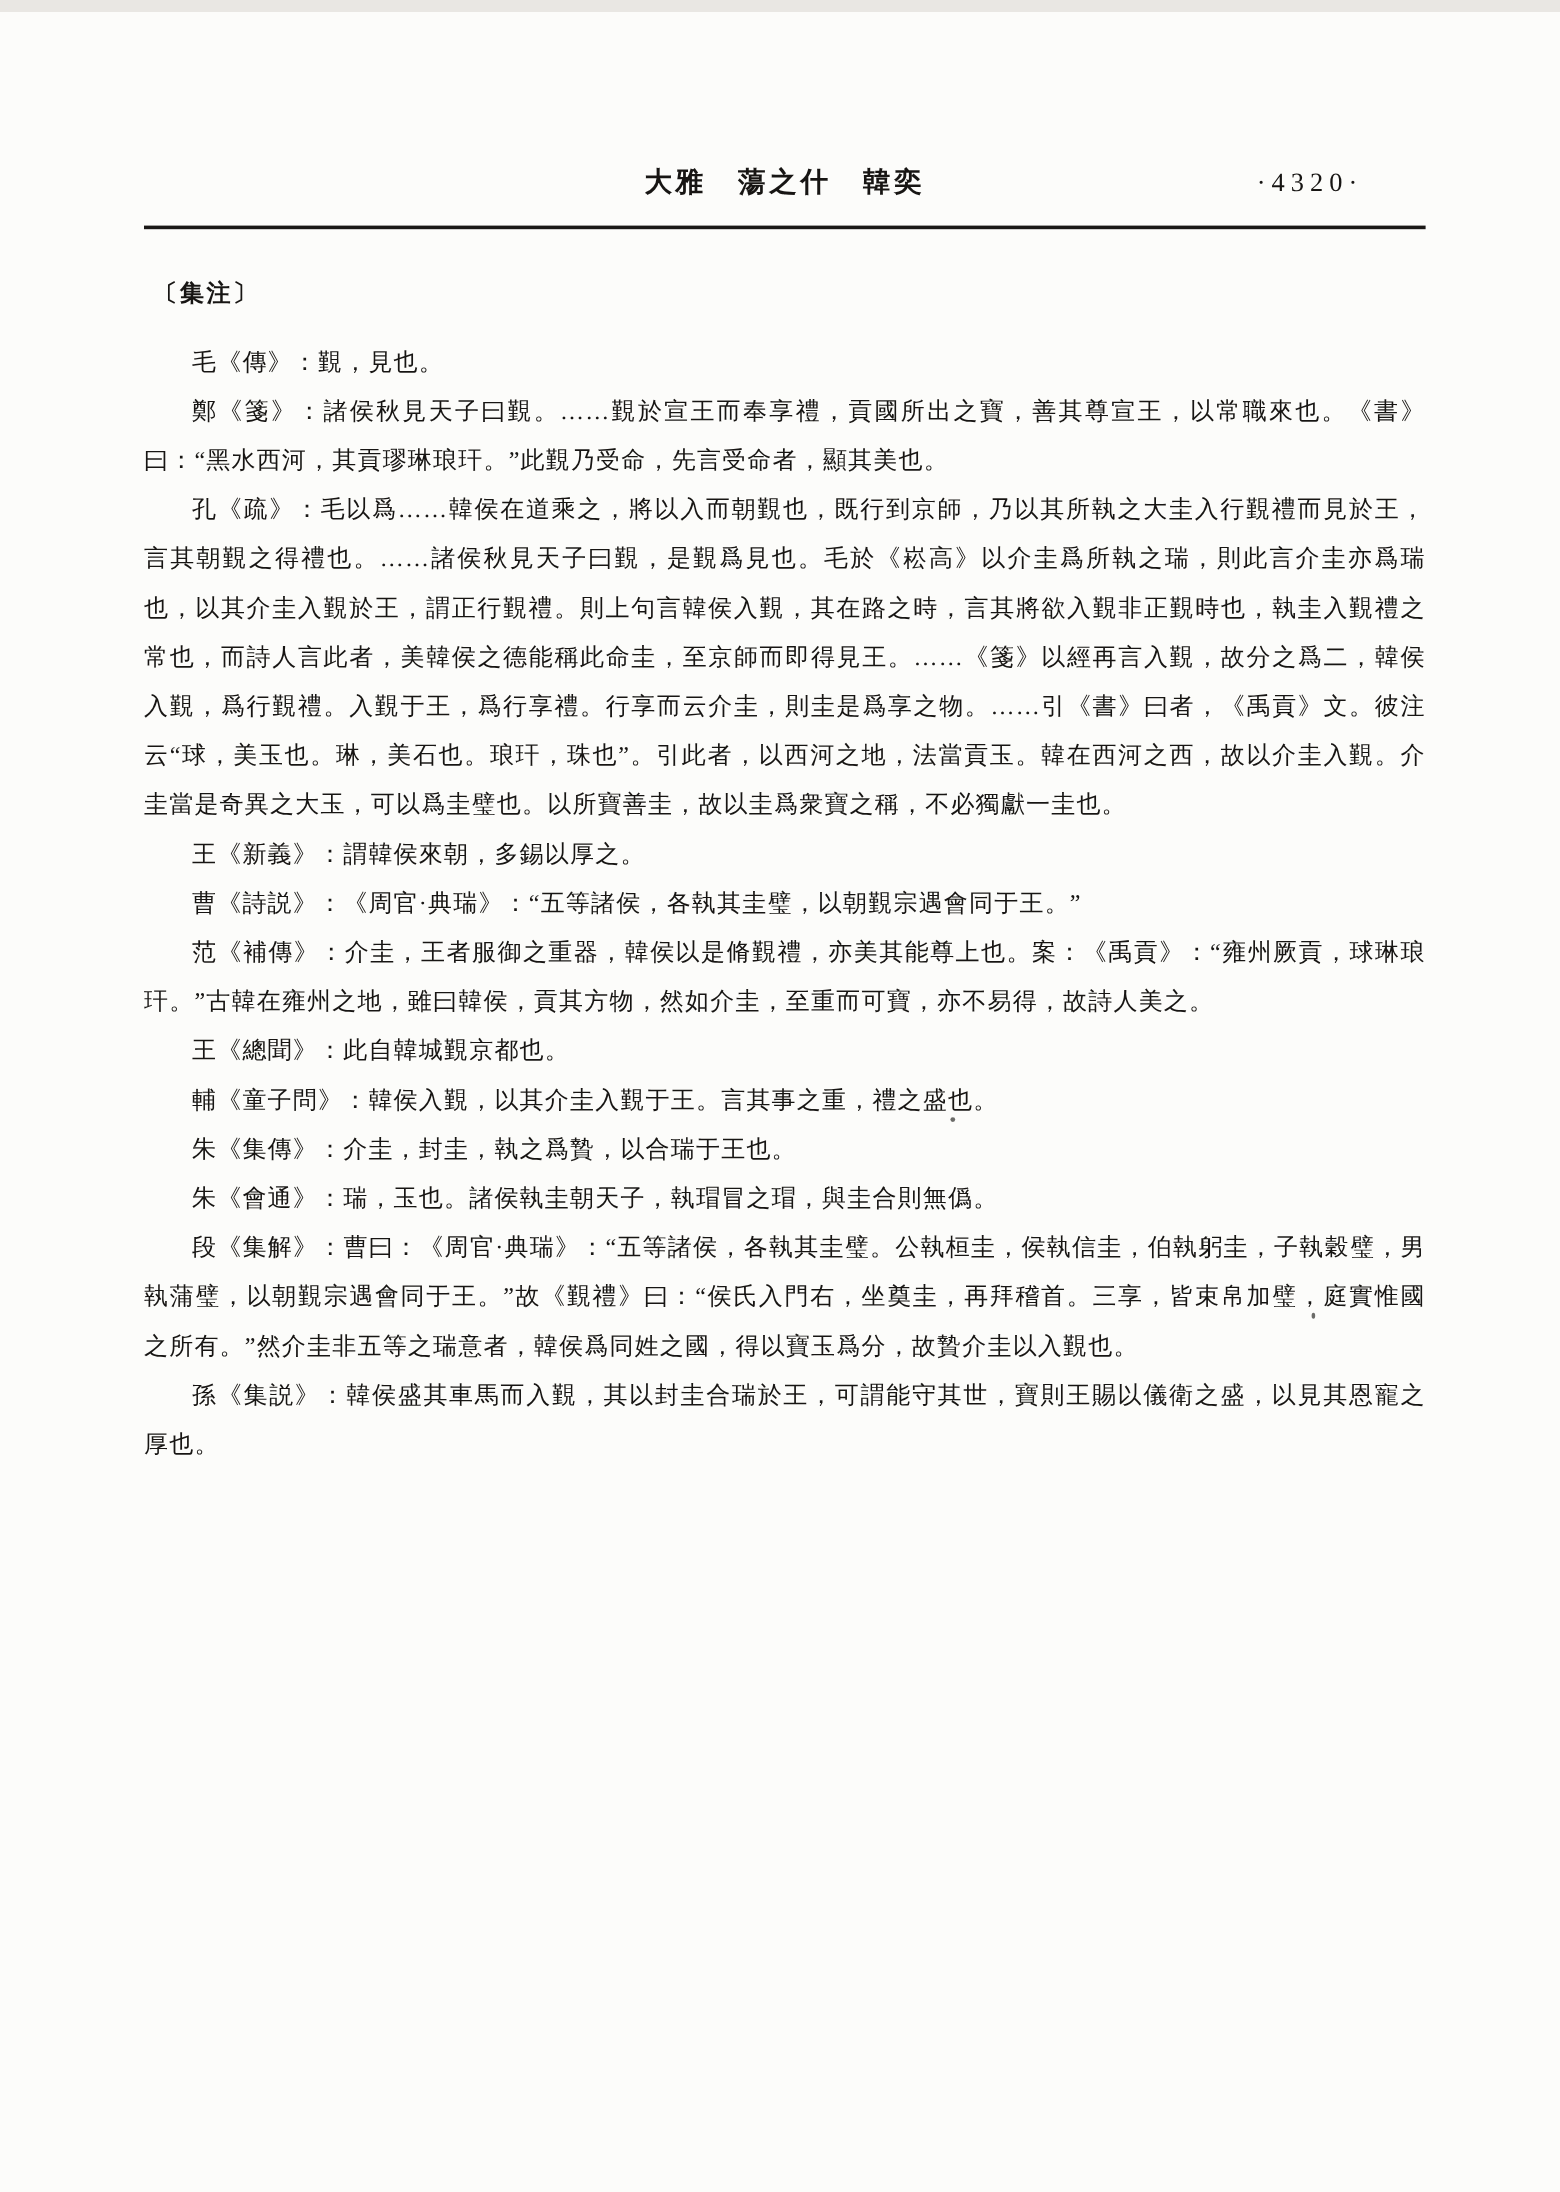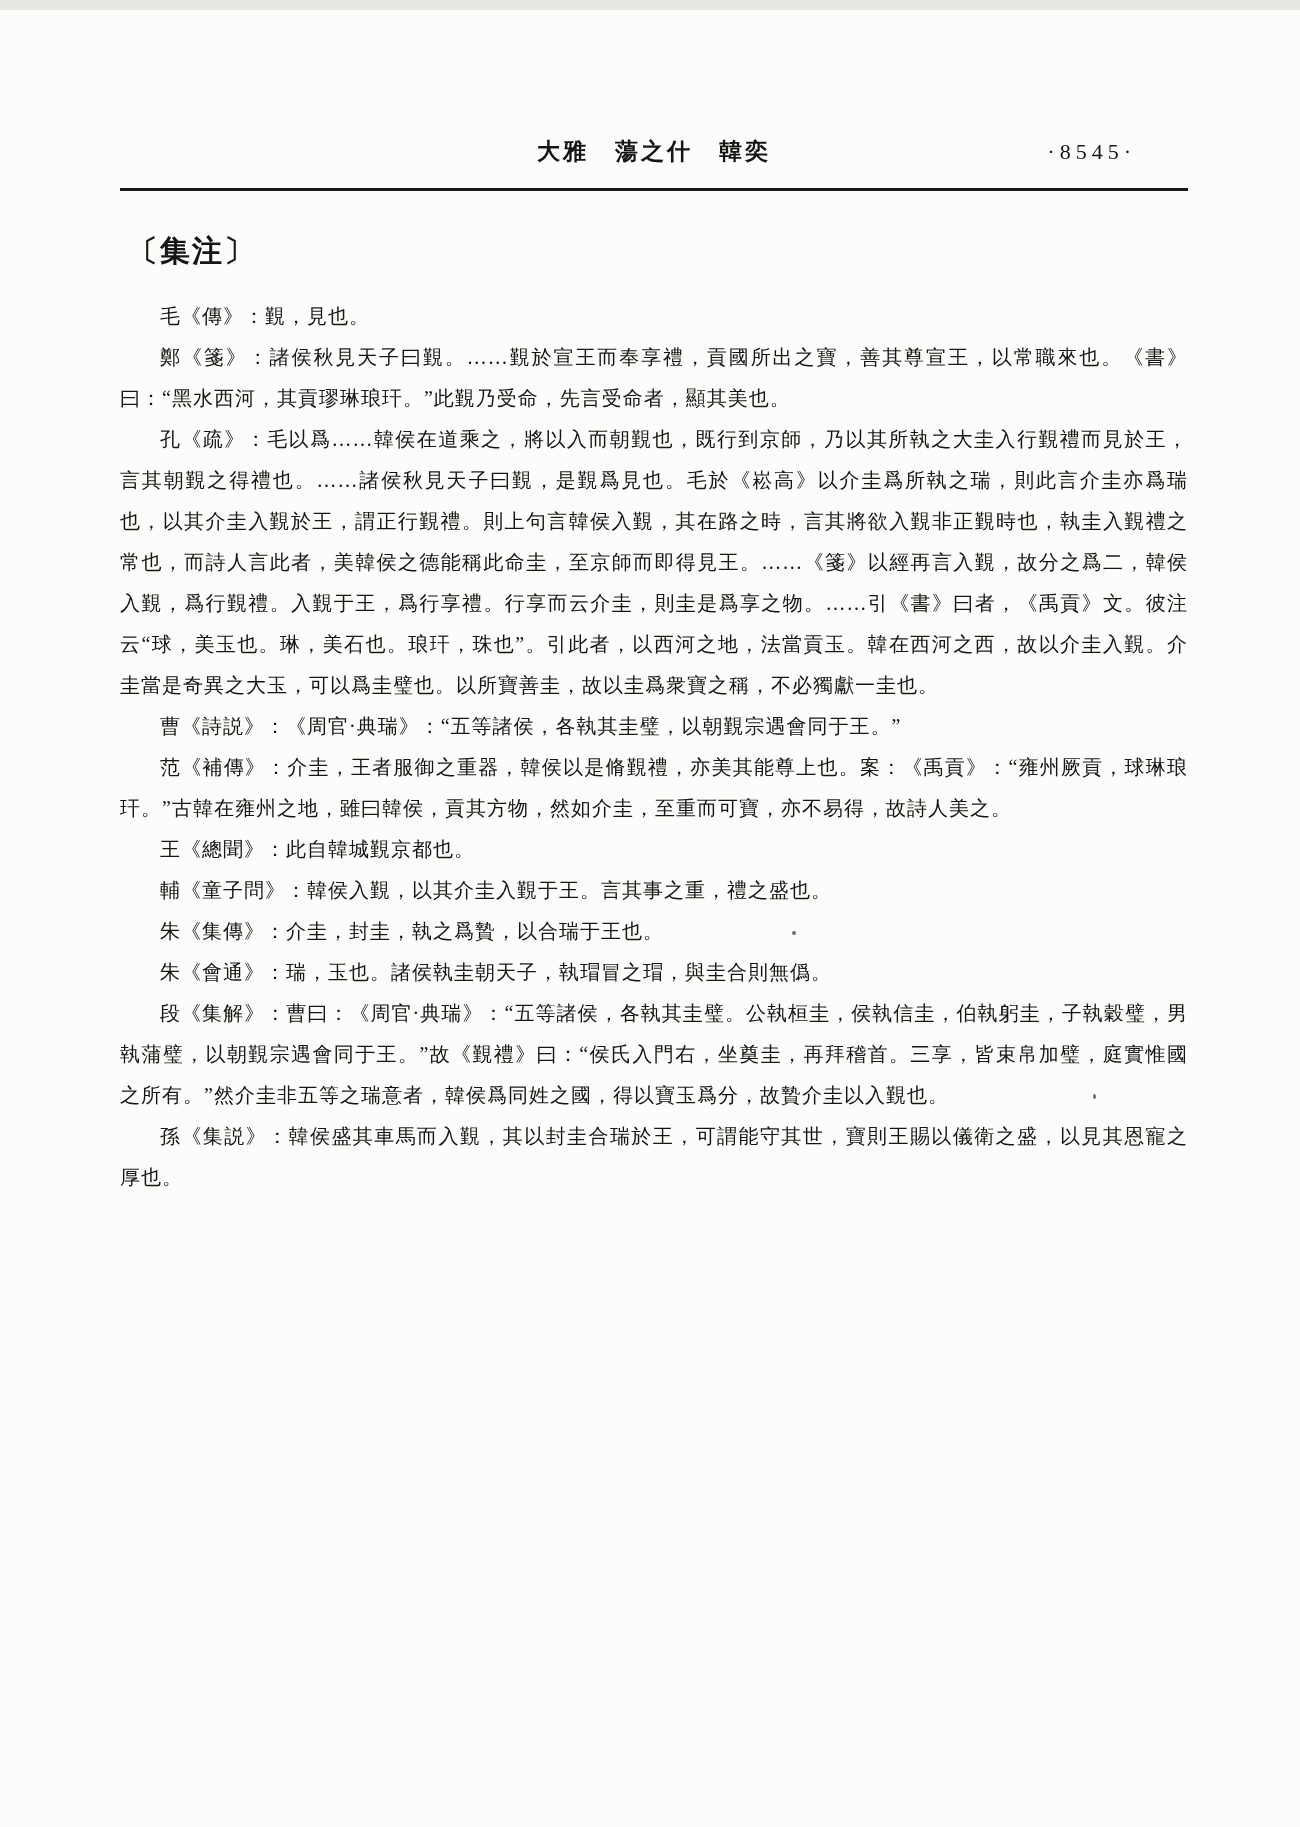--- a/index.html
+++ b/index.html
@@ -31,21 +31,21 @@
     letter-spacing: 5px;
     font-weight: normal;
   }
   .header-rule {
     border: none;
     border-bottom: 3px solid #1a1816;
     margin: 14px 0 0 0;
   }
   .section-title {
     margin: 40px 0 0 8px;
-    font-size: 30px;
+    font-size: 20px;
     font-weight: bold;
     letter-spacing: 2px;
   }
   main.commentary { margin-top: 24px; }
   .entry {
     font-size: 20px;
     line-height: 41px;
     margin: 0;
     text-align: justify;
     text-indent: 2em;
@@ -59,31 +59,32 @@
   .speck-1 { width: 4px; height: 4px; left: 792px; top: 921px; }
   .speck-2 { width: 3px; height: 5px; left: 1093px; top: 1084px; }
 </style>
 </head>
 <body>
 
 <div class="page">
 
   <header class="page-header">
     <div class="running-title">大雅　蕩之什　韓奕</div>
-    <div class="page-number">·8545·</div>
+    <div class="page-number">·4320·</div>
   </header>
 
   <hr class="header-rule">
 
   <h2 class="section-title">〔集注〕</h2>
 
   <main class="commentary">
     <p class="entry"><span class="entry-source">毛《傳》：</span><span class="entry-text">覲，見也。</span></p>
     <p class="entry"><span class="entry-source">鄭《箋》：</span><span class="entry-text">諸侯秋見天子曰覲。……覲於宣王而奉享禮，貢國所出之寶，善其尊宣王，以常職來也。《書》曰：“黑水西河，其貢璆琳琅玕。”此覲乃受命，先言受命者，顯其美也。</span></p>
     <p class="entry"><span class="entry-source">孔《疏》：</span><span class="entry-text">毛以爲……韓侯在道乘之，將以入而朝覲也，既行到京師，乃以其所執之大圭入行覲禮而見於王，言其朝覲之得禮也。……諸侯秋見天子曰覲，是覲爲見也。毛於《崧高》以介圭爲所執之瑞，則此言介圭亦爲瑞也，以其介圭入覲於王，謂正行覲禮。則上句言韓侯入覲，其在路之時，言其將欲入覲非正覲時也，執圭入覲禮之常也，而詩人言此者，美韓侯之德能稱此命圭，至京師而即得見王。……《箋》以經再言入覲，故分之爲二，韓侯入覲，爲行覲禮。入覲于王，爲行享禮。行享而云介圭，則圭是爲享之物。……引《書》曰者，《禹貢》文。彼注云“球，美玉也。琳，美石也。琅玕，珠也”。引此者，以西河之地，法當貢玉。韓在西河之西，故以介圭入覲。介圭當是奇異之大玉，可以爲圭璧也。以所寶善圭，故以圭爲衆寶之稱，不必獨獻一圭也。</span></p>
+    <p class="entry"><span class="entry-source">王《新義》：</span><span class="entry-text">謂韓侯來朝，多錫以厚之。</span></p>
     <p class="entry"><span class="entry-source">曹《詩説》：</span><span class="entry-text">《周官·典瑞》：“五等諸侯，各執其圭璧，以朝覲宗遇會同于王。”</span></p>
     <p class="entry"><span class="entry-source">范《補傳》：</span><span class="entry-text">介圭，王者服御之重器，韓侯以是脩覲禮，亦美其能尊上也。案：《禹貢》：“雍州厥貢，球琳琅玕。”古韓在雍州之地，雖曰韓侯，貢其方物，然如介圭，至重而可寶，亦不易得，故詩人美之。</span></p>
     <p class="entry"><span class="entry-source">王《總聞》：</span><span class="entry-text">此自韓城覲京都也。</span></p>
     <p class="entry"><span class="entry-source">輔《童子問》：</span><span class="entry-text">韓侯入覲，以其介圭入覲于王。言其事之重，禮之盛也。</span></p>
     <p class="entry"><span class="entry-source">朱《集傳》：</span><span class="entry-text">介圭，封圭，執之爲贄，以合瑞于王也。</span></p>
     <p class="entry"><span class="entry-source">朱《會通》：</span><span class="entry-text">瑞，玉也。諸侯執圭朝天子，執瑁冒之瑁，與圭合則無僞。</span></p>
     <p class="entry"><span class="entry-source">段《集解》：</span><span class="entry-text">曹曰：《周官·典瑞》：“五等諸侯，各執其圭璧。公執桓圭，侯執信圭，伯執躬圭，子執穀璧，男執蒲璧，以朝覲宗遇會同于王。”故《覲禮》曰：“侯氏入門右，坐奠圭，再拜稽首。三享，皆束帛加璧，庭實惟國之所有。”然介圭非五等之瑞意者，韓侯爲同姓之國，得以寶玉爲分，故贄介圭以入覲也。</span></p>
     <p class="entry"><span class="entry-source">孫《集説》：</span><span class="entry-text">韓侯盛其車馬而入覲，其以封圭合瑞於王，可謂能守其世，寶則王賜以儀衛之盛，以見其恩寵之厚也。</span></p>
   </main>
 

